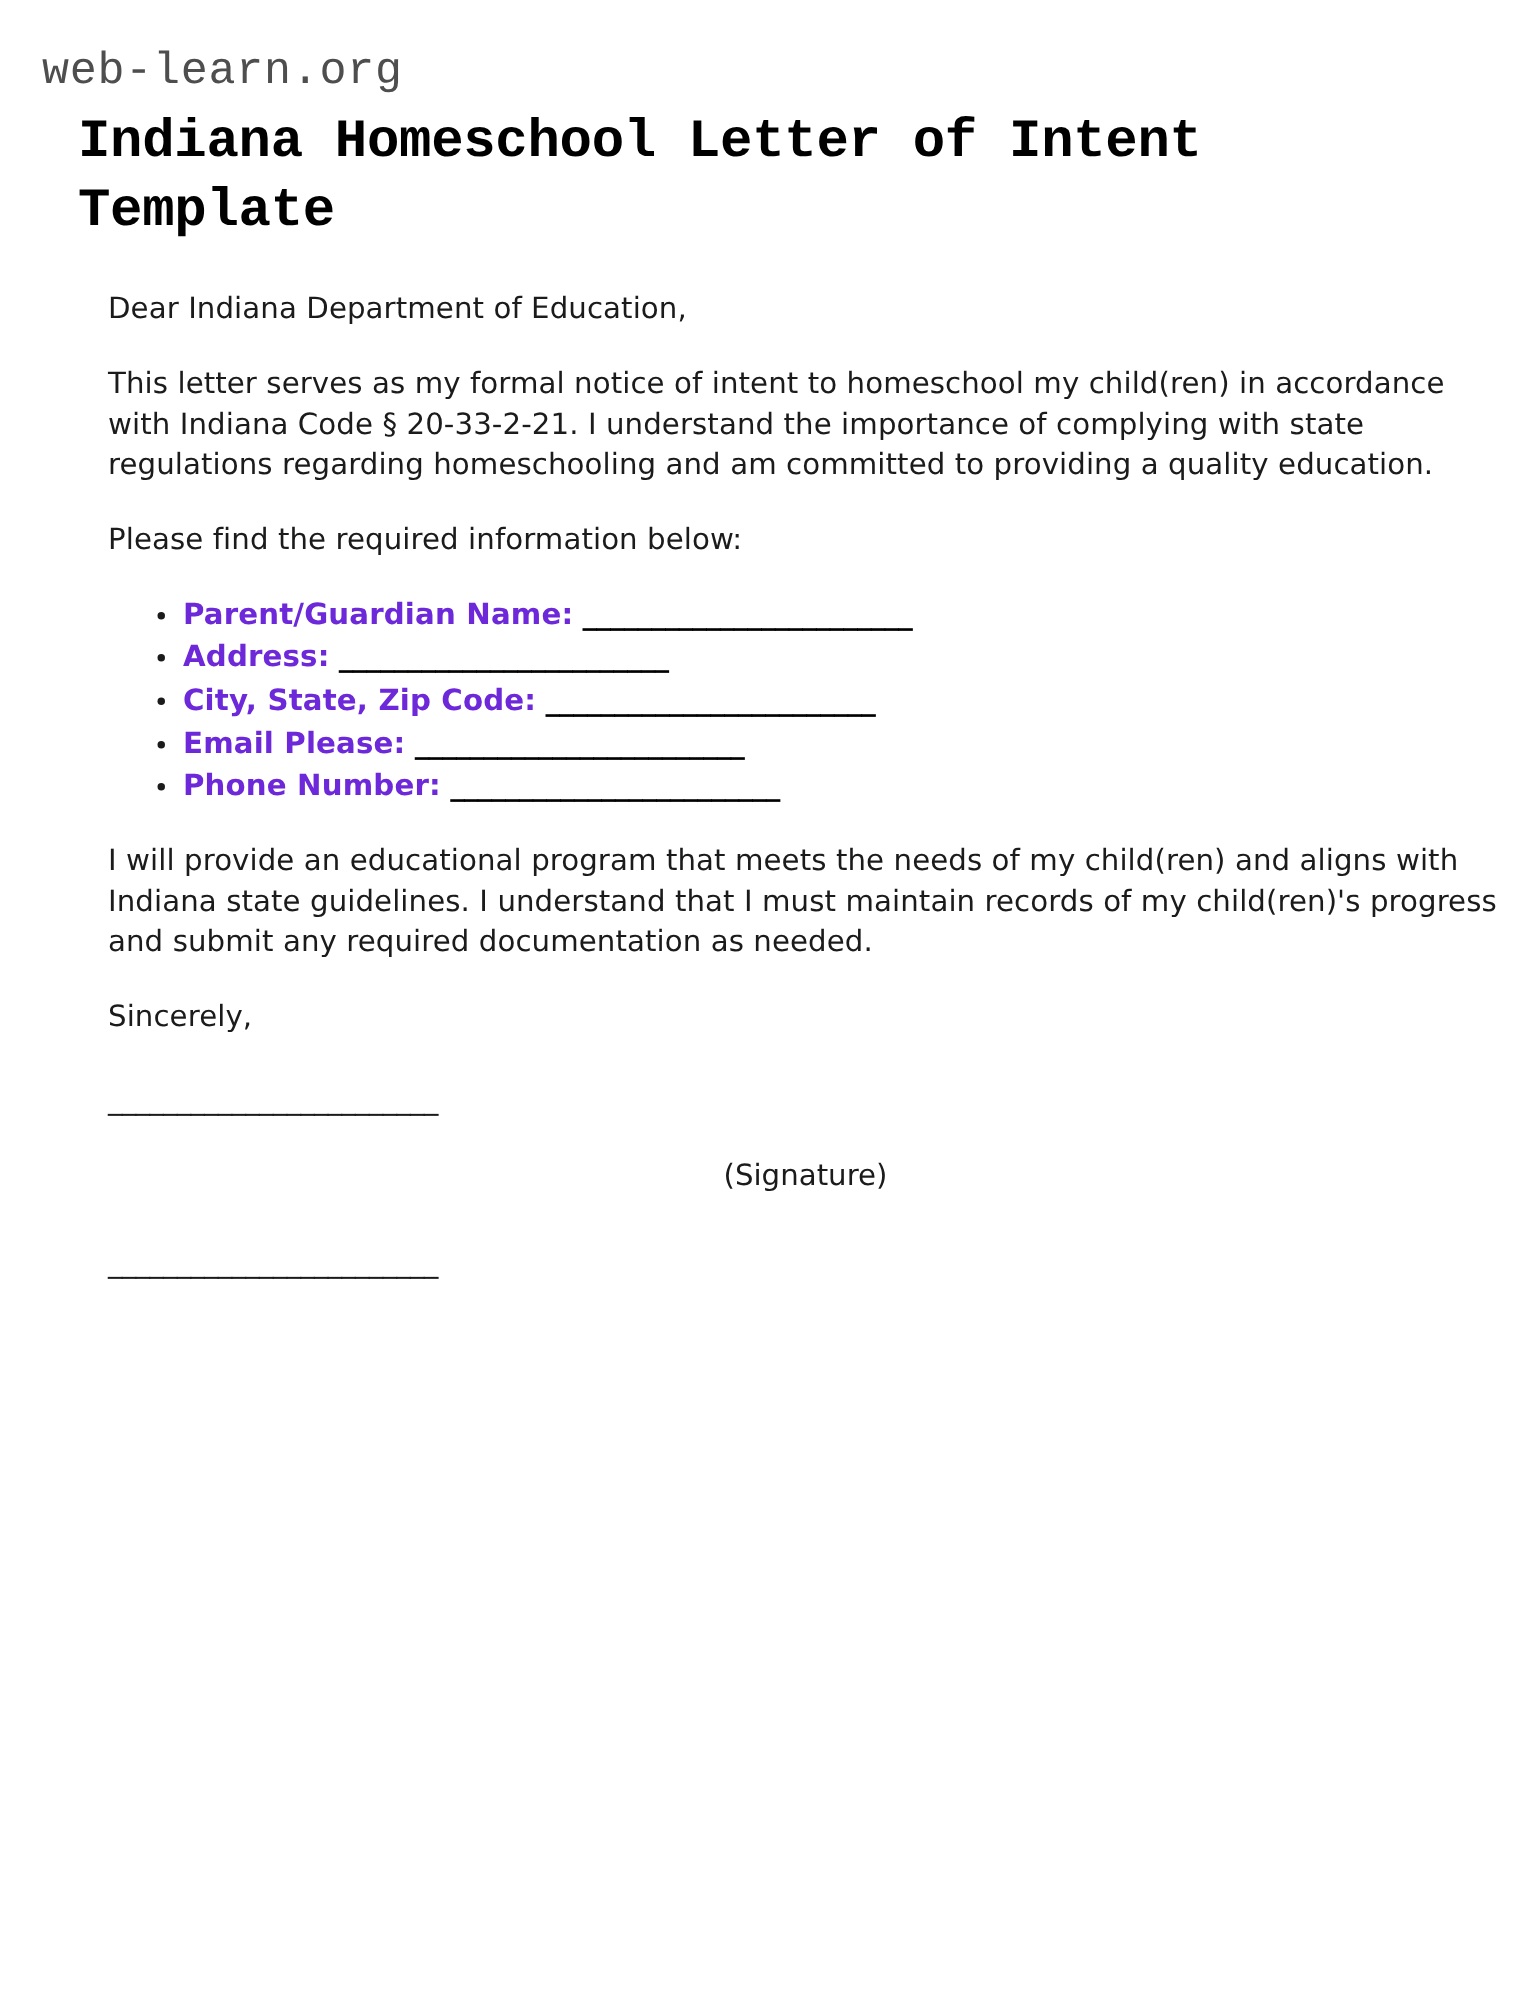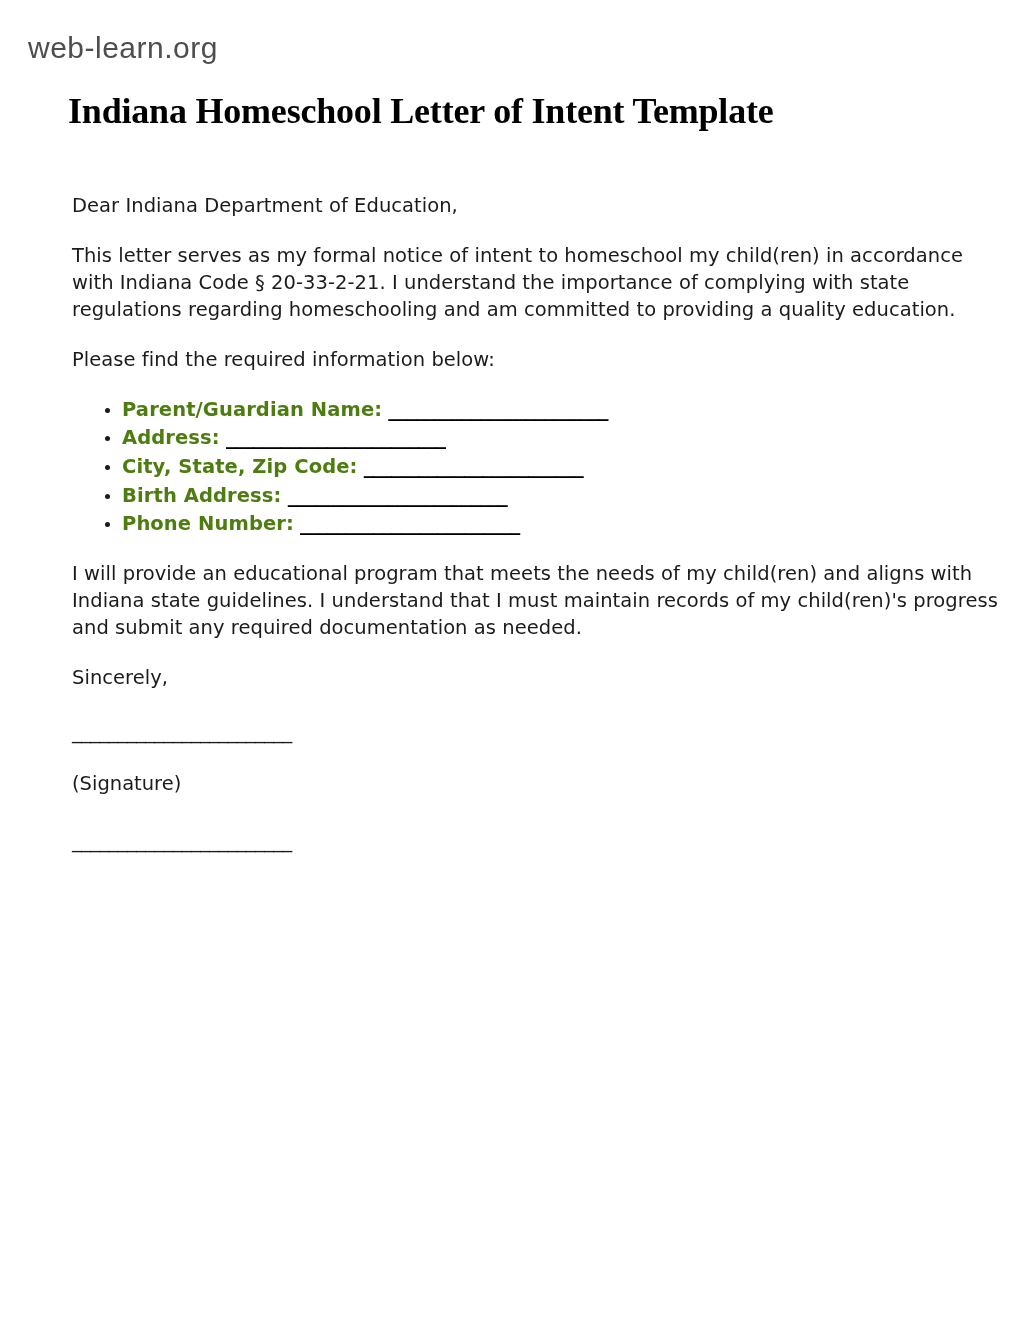--- a/index.html
+++ b/index.html
@@ -20,40 +20,40 @@
     height: 1327px;
     background: #ffffff;
     box-sizing: border-box;
     padding: 0;
     overflow: hidden;
   }
   .site-brand {
     position: absolute;
     left: 28px;
     top: 33px;
-    font-family: Liberation Sans, sans-serif;
+    font-family: Liberation Mono, monospace;
     font-size: 30px;
     font-weight: 400;
     letter-spacing: 0.5px;
     color: #4e4e4e;
     line-height: 1;
     white-space: nowrap;
   }
   .doc-title {
     position: absolute;
     left: 52px;
     top: 72px;
     width: 870px;
-    font-family: Liberation Serif, serif;
+    font-family: Liberation Mono, monospace;
     font-size: 36px;
     font-weight: bold;
     line-height: 1.28;
     letter-spacing: -0.2px;
     color: #000000;
-    margin: 16px;
+    margin: 0;
   }
   .body-wrap {
     position: absolute;
     left: 72px;
     top: 193px;
     width: 930px;
   }
   p.para {
     margin: 0 0 23px 0;
     font-size: 19.5px;
@@ -86,21 +86,21 @@
   }
   ul.field-list li::marker {
     font-size: 16px;
   }
   ol.child-list li::marker {
     font-weight: 400;
     color: #1b1b1b;
   }
   .f-label {
     font-weight: bold;
-    color: #4d7c0f;
+    color: #6d28d9;
     letter-spacing: 0.1px;
   }
   .blank {
     font-weight: bold;
     letter-spacing: -0.6px;
     color: #000000;
   }
   .sig-block {
     margin-top: 30px;
   }
@@ -110,20 +110,21 @@
     line-height: 1.2;
     letter-spacing: -0.6px;
     color: #1b1b1b;
     white-space: nowrap;
   }
   .sig-caption {
     margin: 0 0 34px 0;
     font-size: 19.5px;
     line-height: 1.3;
     color: #1b1b1b;
+    text-align: center;
   }
   .sig-caption.last {
     margin-bottom: 0;
   }
 </style>
 </head>
 <body>
 
 <div class="page">
 
@@ -146,21 +147,21 @@
       </li>
       <li>
         <span class="f-label">Address:</span>
         <span class="blank">________________________</span>
       </li>
       <li>
         <span class="f-label">City, State, Zip Code:</span>
         <span class="blank">________________________</span>
       </li>
       <li>
-        <span class="f-label">Birth Address:</span>
+        <span class="f-label">Email Please:</span>
         <span class="blank">________________________</span>
       </li>
       <li>
         <span class="f-label">Phone Number:</span>
         <span class="blank">________________________</span>
       </li>
     </ul>
 
 
 

